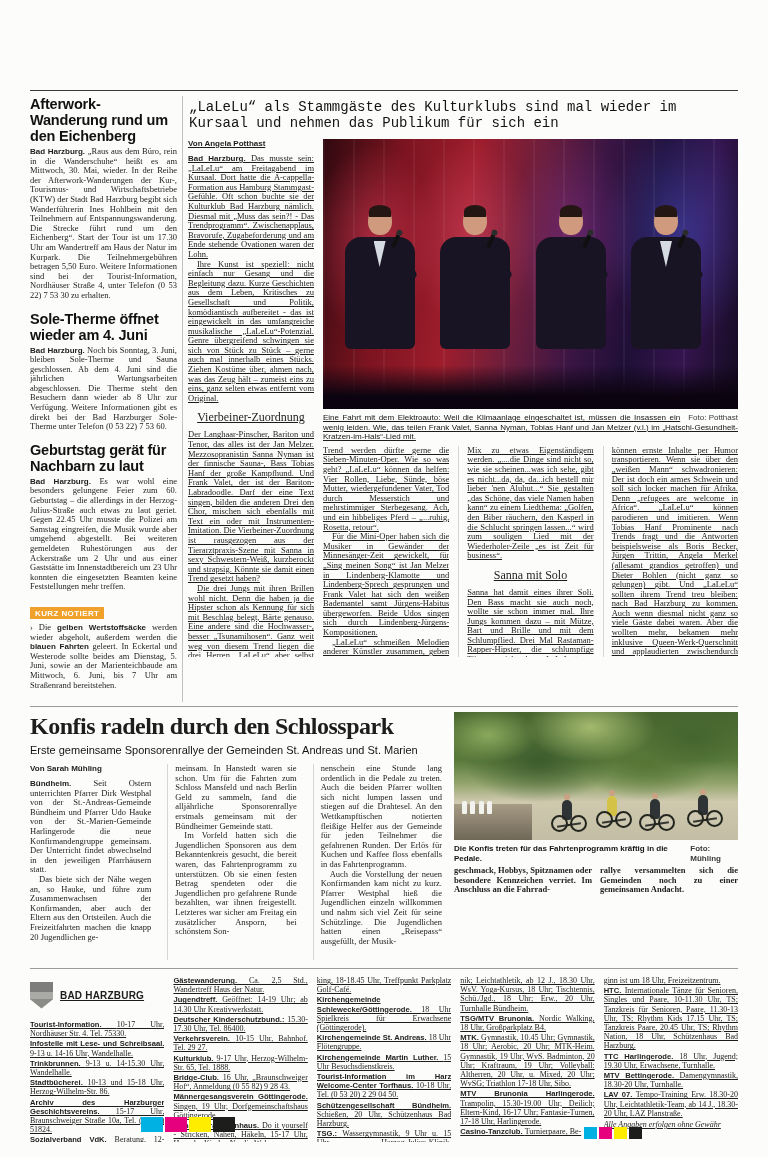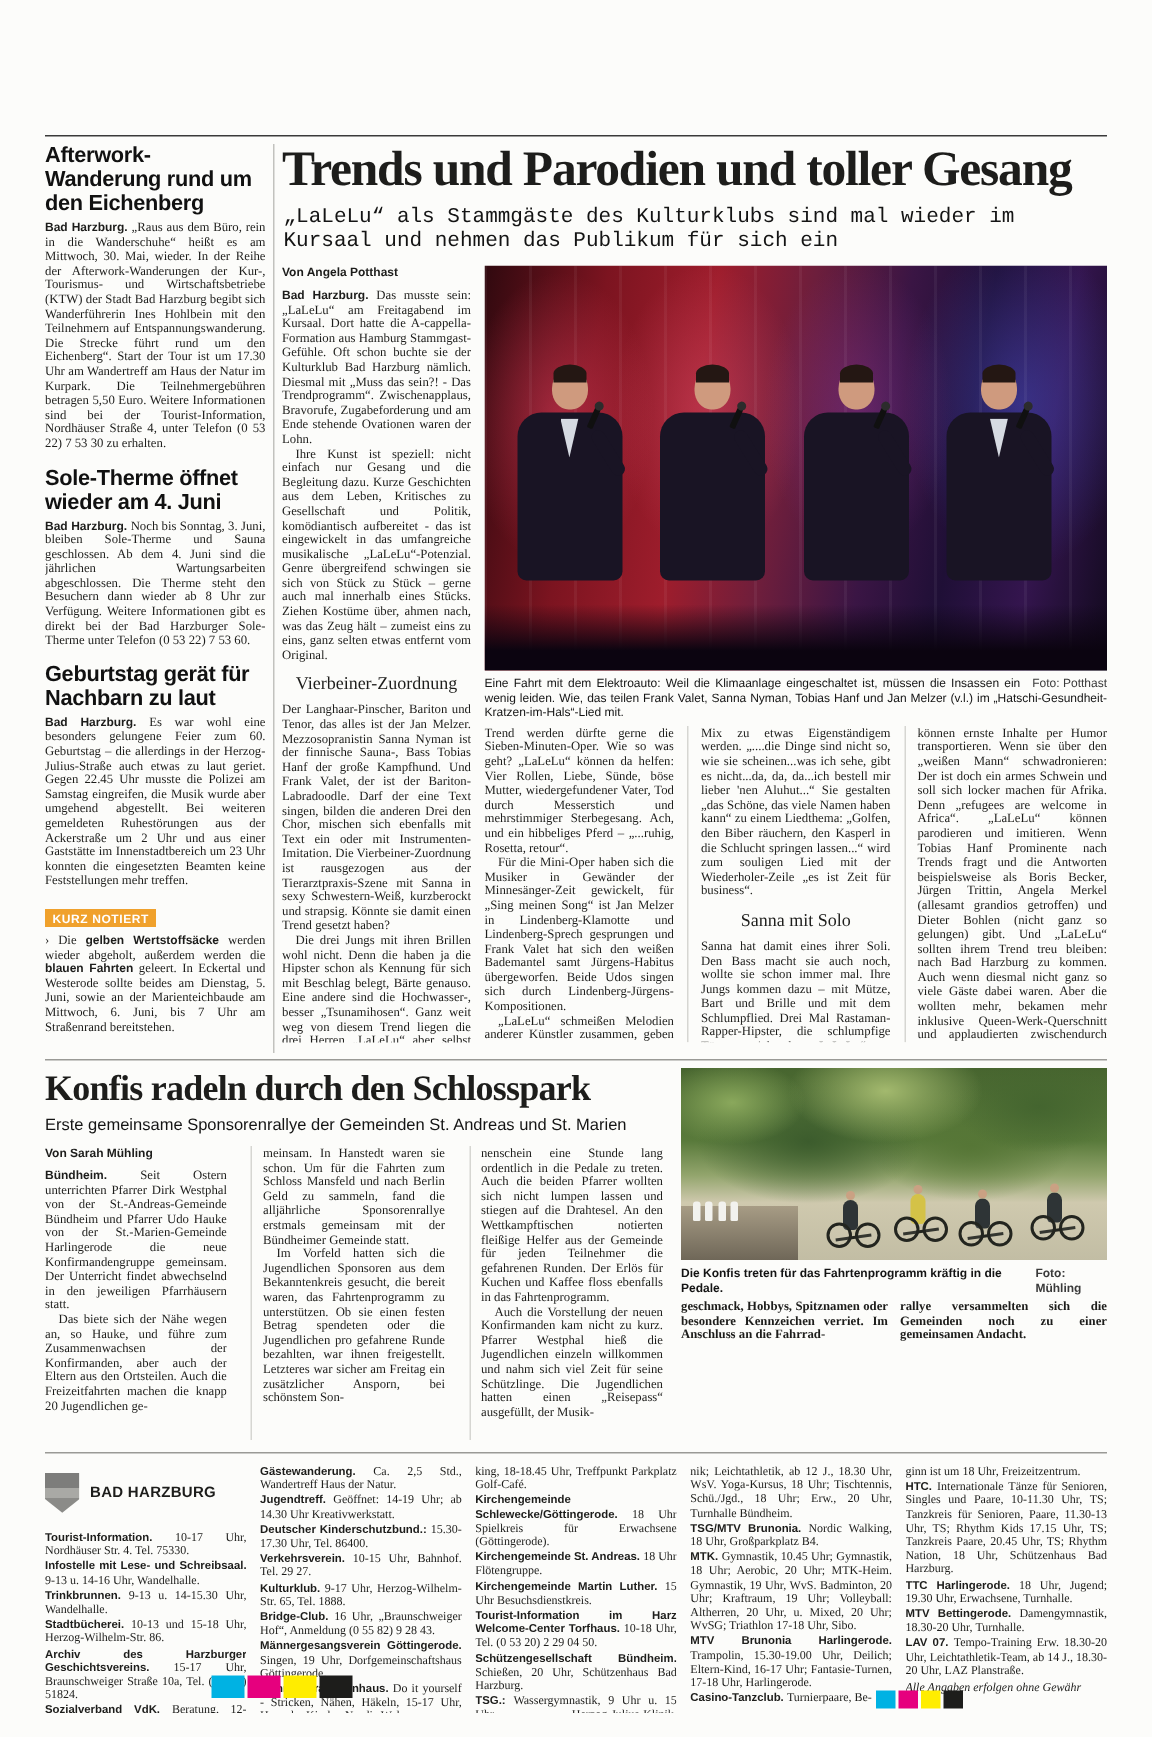--- a/index.html
+++ b/index.html
@@ -30,21 +30,21 @@
   .b{font-family:"Liberation Sans","DejaVu Sans",sans-serif;font-weight:700;font-size:8px;}
   .kurz-badge{display:inline-block;background:#f0a12c;color:#fff;
               font-family:"Liberation Sans","DejaVu Sans",sans-serif;font-weight:700;
               font-size:8px;letter-spacing:.4px;padding:2px 5px 1px;margin:4px 0 4px;}
 
   
   .main-art{position:absolute;top:94px;left:188px;right:30px;height:608px;overflow:hidden;}
   .main-art h1{margin:0;font-size:33px;line-height:38px;font-weight:700;letter-spacing:-.8px;white-space:nowrap;}
   .subhead{margin:5px 1px 8px;font-family:Liberation Mono, monospace;font-size:14px;color:#141414;}
   .byline{margin:0 0 6px;font-family:"Liberation Sans","DejaVu Sans",sans-serif;font-weight:700;font-size:8px;}
-  .art-row{display:flex;gap:9px;height:518px;}
+  .art-row{display:flex;gap:9px;height:518px;text-decoration:underline;}
   .col-first{width:126px;flex:none;overflow:hidden;}
   .main-right{flex:1;display:flex;flex-direction:column;overflow:hidden;}
   .cols3{display:flex;gap:9px;flex:1;overflow:hidden;margin-top:4px;}
   .cols3 .col{flex:1;overflow:hidden;border-left:1px solid #d6d6d2;padding-left:8px;}
   .cols3 .col:first-child{border-left:none;padding-left:0;}
   .crosshead{margin:7px 0 5px;font-size:12px;font-weight:400;text-align:center;}
 
   .caption{margin:4px 0 0;font-family:"Liberation Sans","DejaVu Sans",sans-serif;
            font-size:8px;line-height:9.6px;text-align:justify;color:#141414;}
   .credit{float:right;color:#3a3a3a;padding-left:8px;}
@@ -105,21 +105,21 @@
   .bike .w1,.bike .w2{position:absolute;bottom:0;width:13px;height:13px;border:2px solid #23251f;border-radius:50%;background:rgba(255,255,255,.08);}
   .bike .w1{left:0;} .bike .w2{right:0;}
   .bike .frame{position:absolute;bottom:6px;left:6px;right:6px;height:2px;background:#23251f;transform:rotate(-8deg);}
   .bike .rider{position:absolute;bottom:12px;left:11px;width:10px;height:20px;background:#2e3436;border-radius:5px 5px 3px 3px;}
   .bike .rider::before{content:"";position:absolute;top:-6px;left:2px;width:6px;height:6px;border-radius:50%;background:#caa183;}
   .bike.vest .rider{background:#d4c247;}
   .bk1{left:34%;bottom:8px;} .bk2{left:50%;bottom:12px;} .bk3{left:65%;bottom:9px;} .bk4{left:82%;bottom:13px;}
 
   
   .listings{position:absolute;top:976px;left:30px;right:30px;height:166px;display:flex;gap:9px;overflow:hidden;}
-  .lcol{flex:1;overflow:hidden;}
+  .lcol{flex:1;overflow:hidden;text-decoration:underline;}
   .litem{margin:0 0 1px;font-size:8px;line-height:9.2px;text-align:justify;}
   .litem .lead{font-size:7.6px;}
   .logo-box{display:flex;align-items:center;gap:7px;height:34px;margin:2px 0 8px;}
   .crest{width:23px;height:27px;flex:none;background:linear-gradient(180deg,#7d7d7b 0 38%,#a9a9a5 38% 62%,#8b8b88 62% 100%);
      clip-path:polygon(0 0,100% 0,100% 66%,50% 100%,0 66%);}
   .logo-text{font-family:"Liberation Sans","DejaVu Sans",sans-serif;font-weight:700;font-size:10px;letter-spacing:.2px;}
   .disclaimer{margin:2px 0 0;font-size:8px;font-style:italic;text-align:left;}
 
   
   .regmarks{position:absolute;display:flex;gap:2px;}
@@ -158,21 +158,20 @@
     <div>
       <span class="kurz-badge">KURZ NOTIERT</span>
       <div>
           <p class="para"><span>› Die </span><span class="b">gelben Wertstoffsäcke</span><span> werden wieder abgeholt, außerdem werden die </span><span class="b">blauen Fahrten</span><span> geleert. In Eckertal und Westerode sollte beides am Dienstag, 5. Juni, sowie an der Marienteichbaude am Mittwoch, 6. Juni, bis 7 Uhr am Straßenrand bereitstehen.</span></p>
         </div>
     </div>
   </aside>
   <div class="vrule" style="left:182px;top:96px;height:606px;"></div>
 
   <section class="main-art">
-    <h1>Trends und Parodien und toller Gesang</h1>
     <p class="subhead">„LaLeLu“ als Stammgäste des Kulturklubs sind mal wieder im Kursaal und nehmen das Publikum für sich ein</p>
     <div class="art-row">
       <div class="col-first">
         <p class="byline">Von Angela Potthast</p>
         <div>
             <p class="para"><span class="lead">Bad Harzburg. </span>Das musste sein: „LaLeLu“ am Freitagabend im Kursaal. Dort hatte die A-cappella-Formation aus Hamburg Stammgast-Gefühle. Oft schon buchte sie der Kulturklub Bad Harzburg nämlich. Diesmal mit „Muss das sein?! - Das Trendprogramm“. Zwischenapplaus, Bravorufe, Zugabeforderung und am Ende stehende Ovationen waren der Lohn.</p>
             <p class="para">Ihre Kunst ist speziell: nicht einfach nur Gesang und die Begleitung dazu. Kurze Geschichten aus dem Leben, Kritisches zu Gesellschaft und Politik, komödiantisch aufbereitet - das ist eingewickelt in das umfangreiche musikalische „LaLeLu“-Potenzial. Genre übergreifend schwingen sie sich von Stück zu Stück – gerne auch mal innerhalb eines Stücks. Ziehen Kostüme über, ahmen nach, was das Zeug hält – zumeist eins zu eins, ganz selten etwas entfernt vom Original.</p>
             <h4 class="crosshead">Vierbeiner-Zuordnung</h4>
             <p class="para">Der Langhaar-Pinscher, Bariton und Tenor, das alles ist der Jan Melzer. Mezzosopranistin Sanna Nyman ist der finnische Sauna-, Bass Tobias Hanf der große Kampfhund. Und Frank Valet, der ist der Bariton-Labradoodle. Darf der eine Text singen, bilden die anderen Drei den Chor, mischen sich ebenfalls mit Text ein oder mit Instrumenten-Imitation. Die Vierbeiner-Zuordnung ist rausgezogen aus der Tierarztpraxis-Szene mit Sanna in sexy Schwestern-Weiß, kurzberockt und strapsig. Könnte sie damit einen Trend gesetzt haben?</p>
             <p class="para">Die drei Jungs mit ihren Brillen wohl nicht. Denn die haben ja die Hipster schon als Kennung für sich mit Beschlag belegt, Bärte genauso. Eine andere sind die Hochwasser-, besser „Tsunamihosen“. Ganz weit weg von diesem Trend liegen die drei Herren „LaLeLu“ aber selbst nicht. Bei Tobias Hanf ist der Abstand zwischen Saum und Schuh doch so, dass die Sockenfarbe auch in der letzten Kursaal-Reihe zu erkennen ist. Aber bitte.</p>

